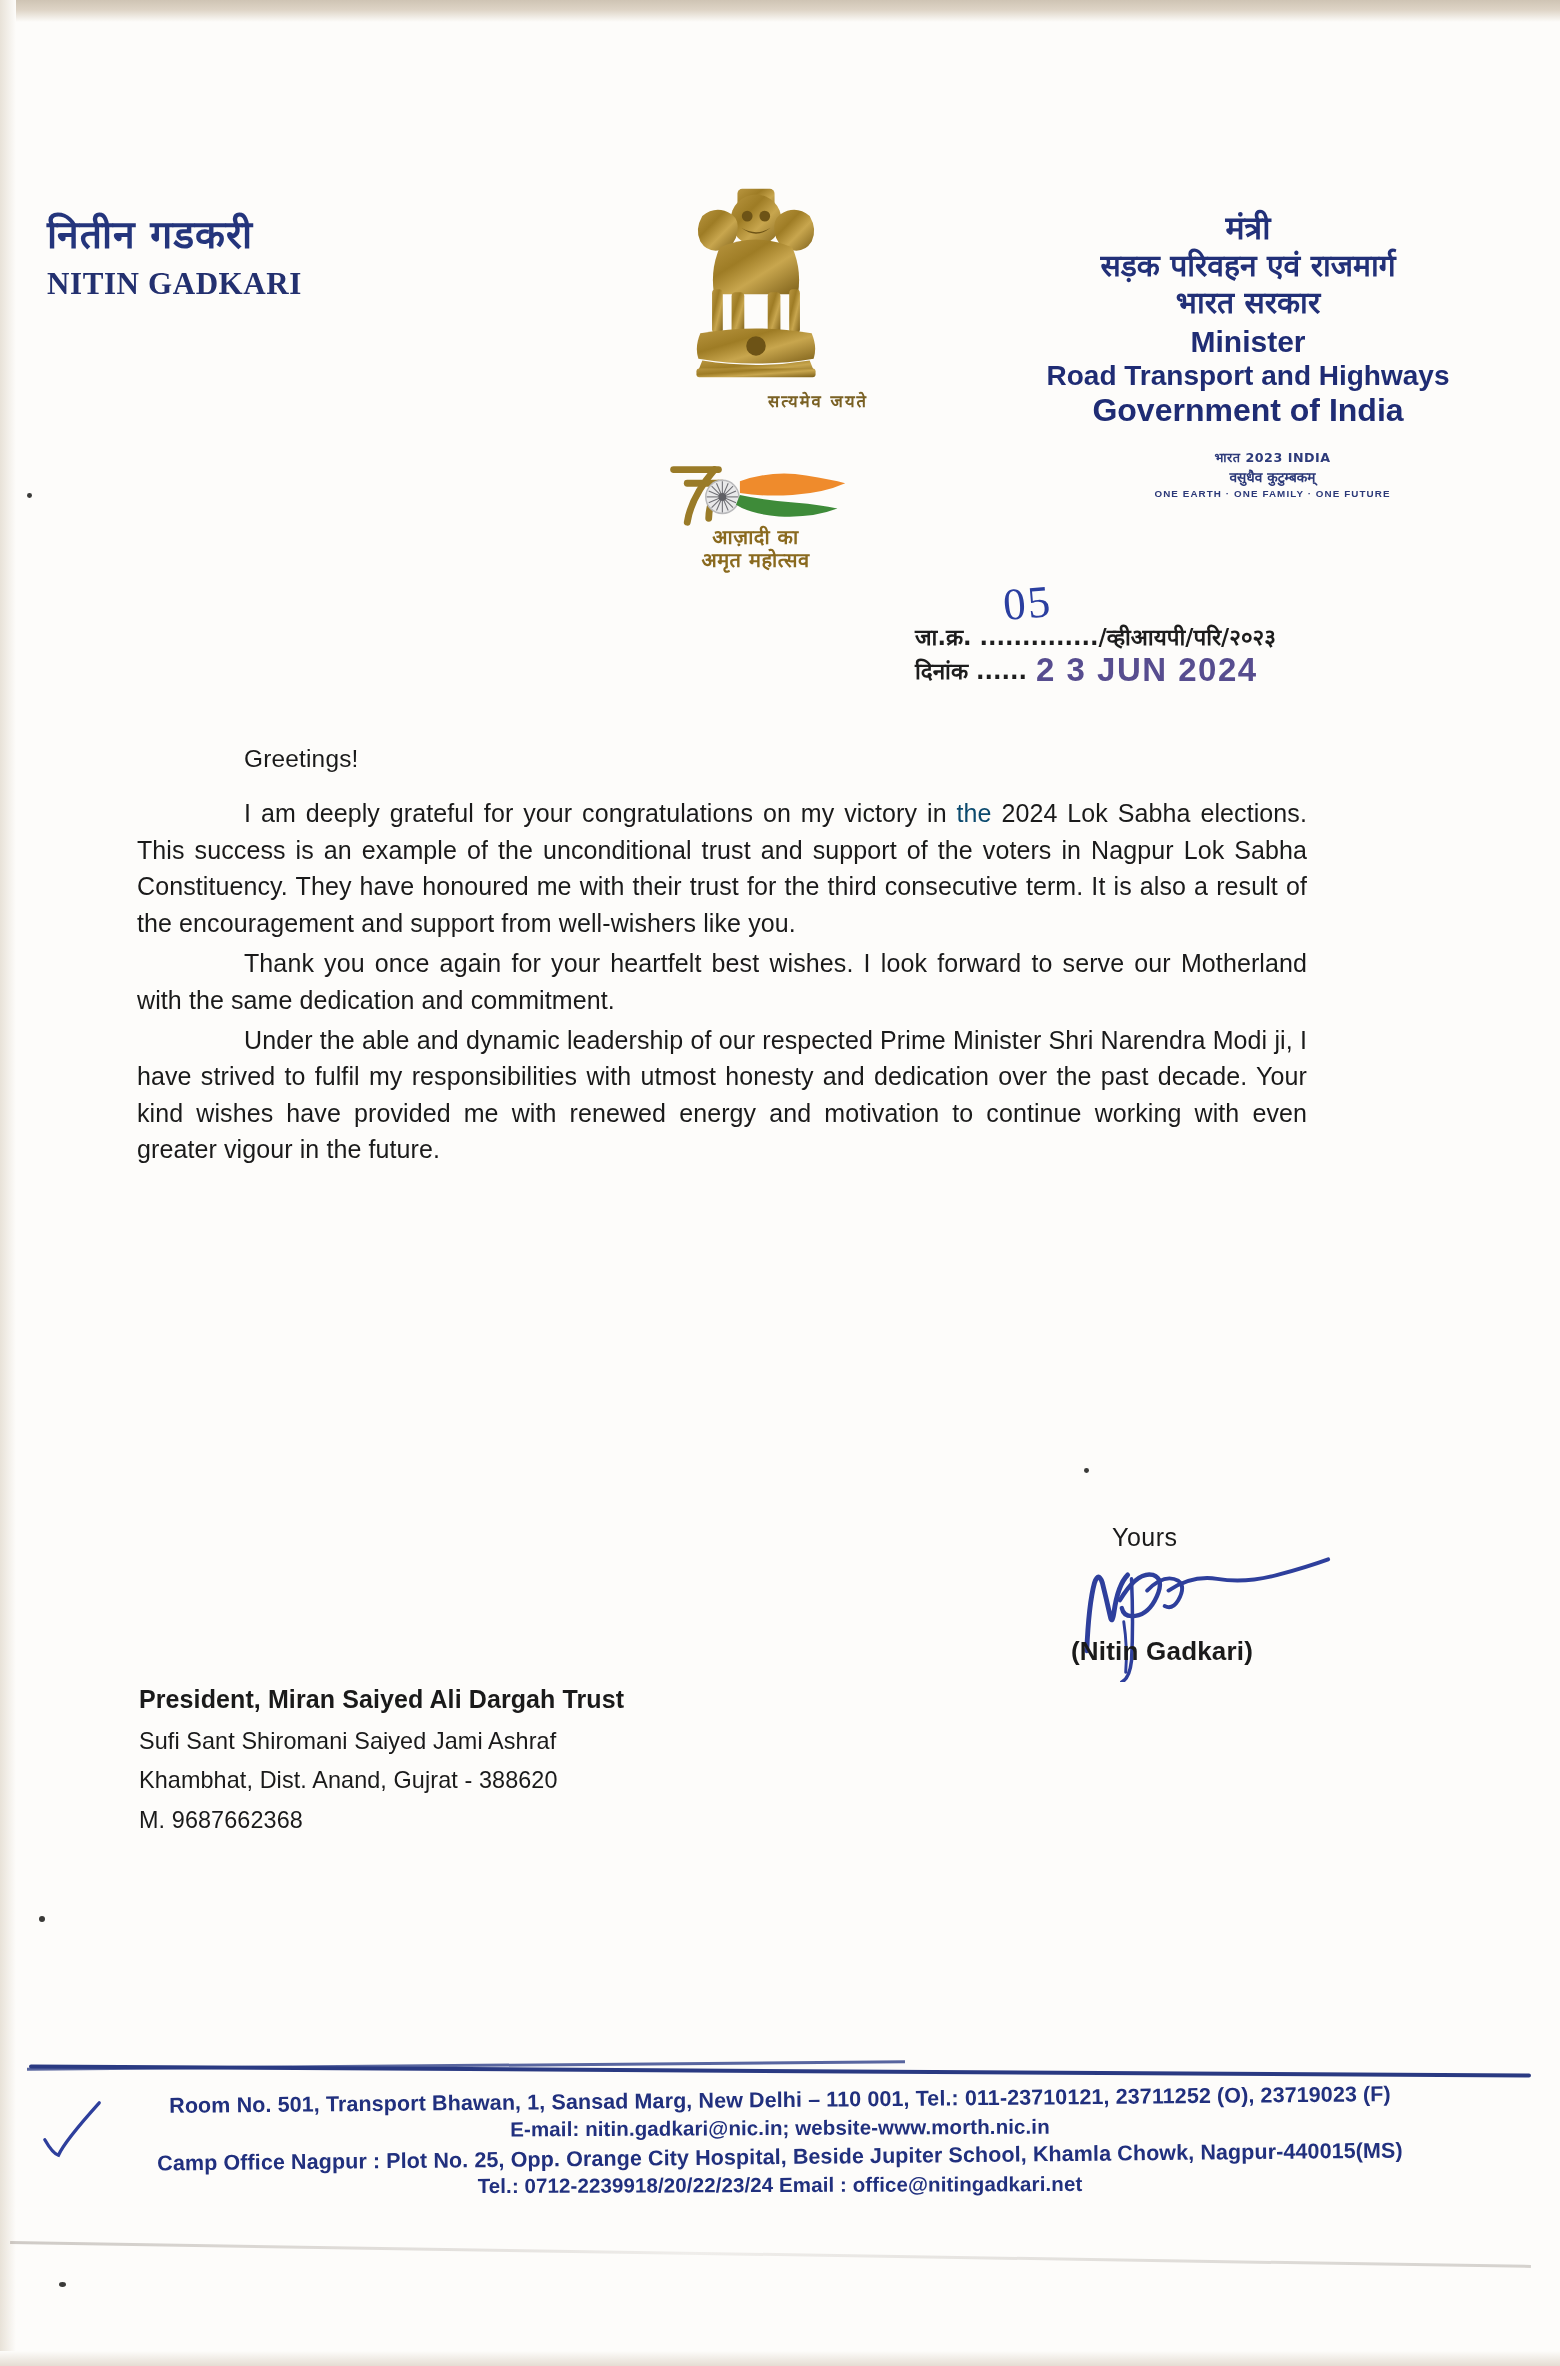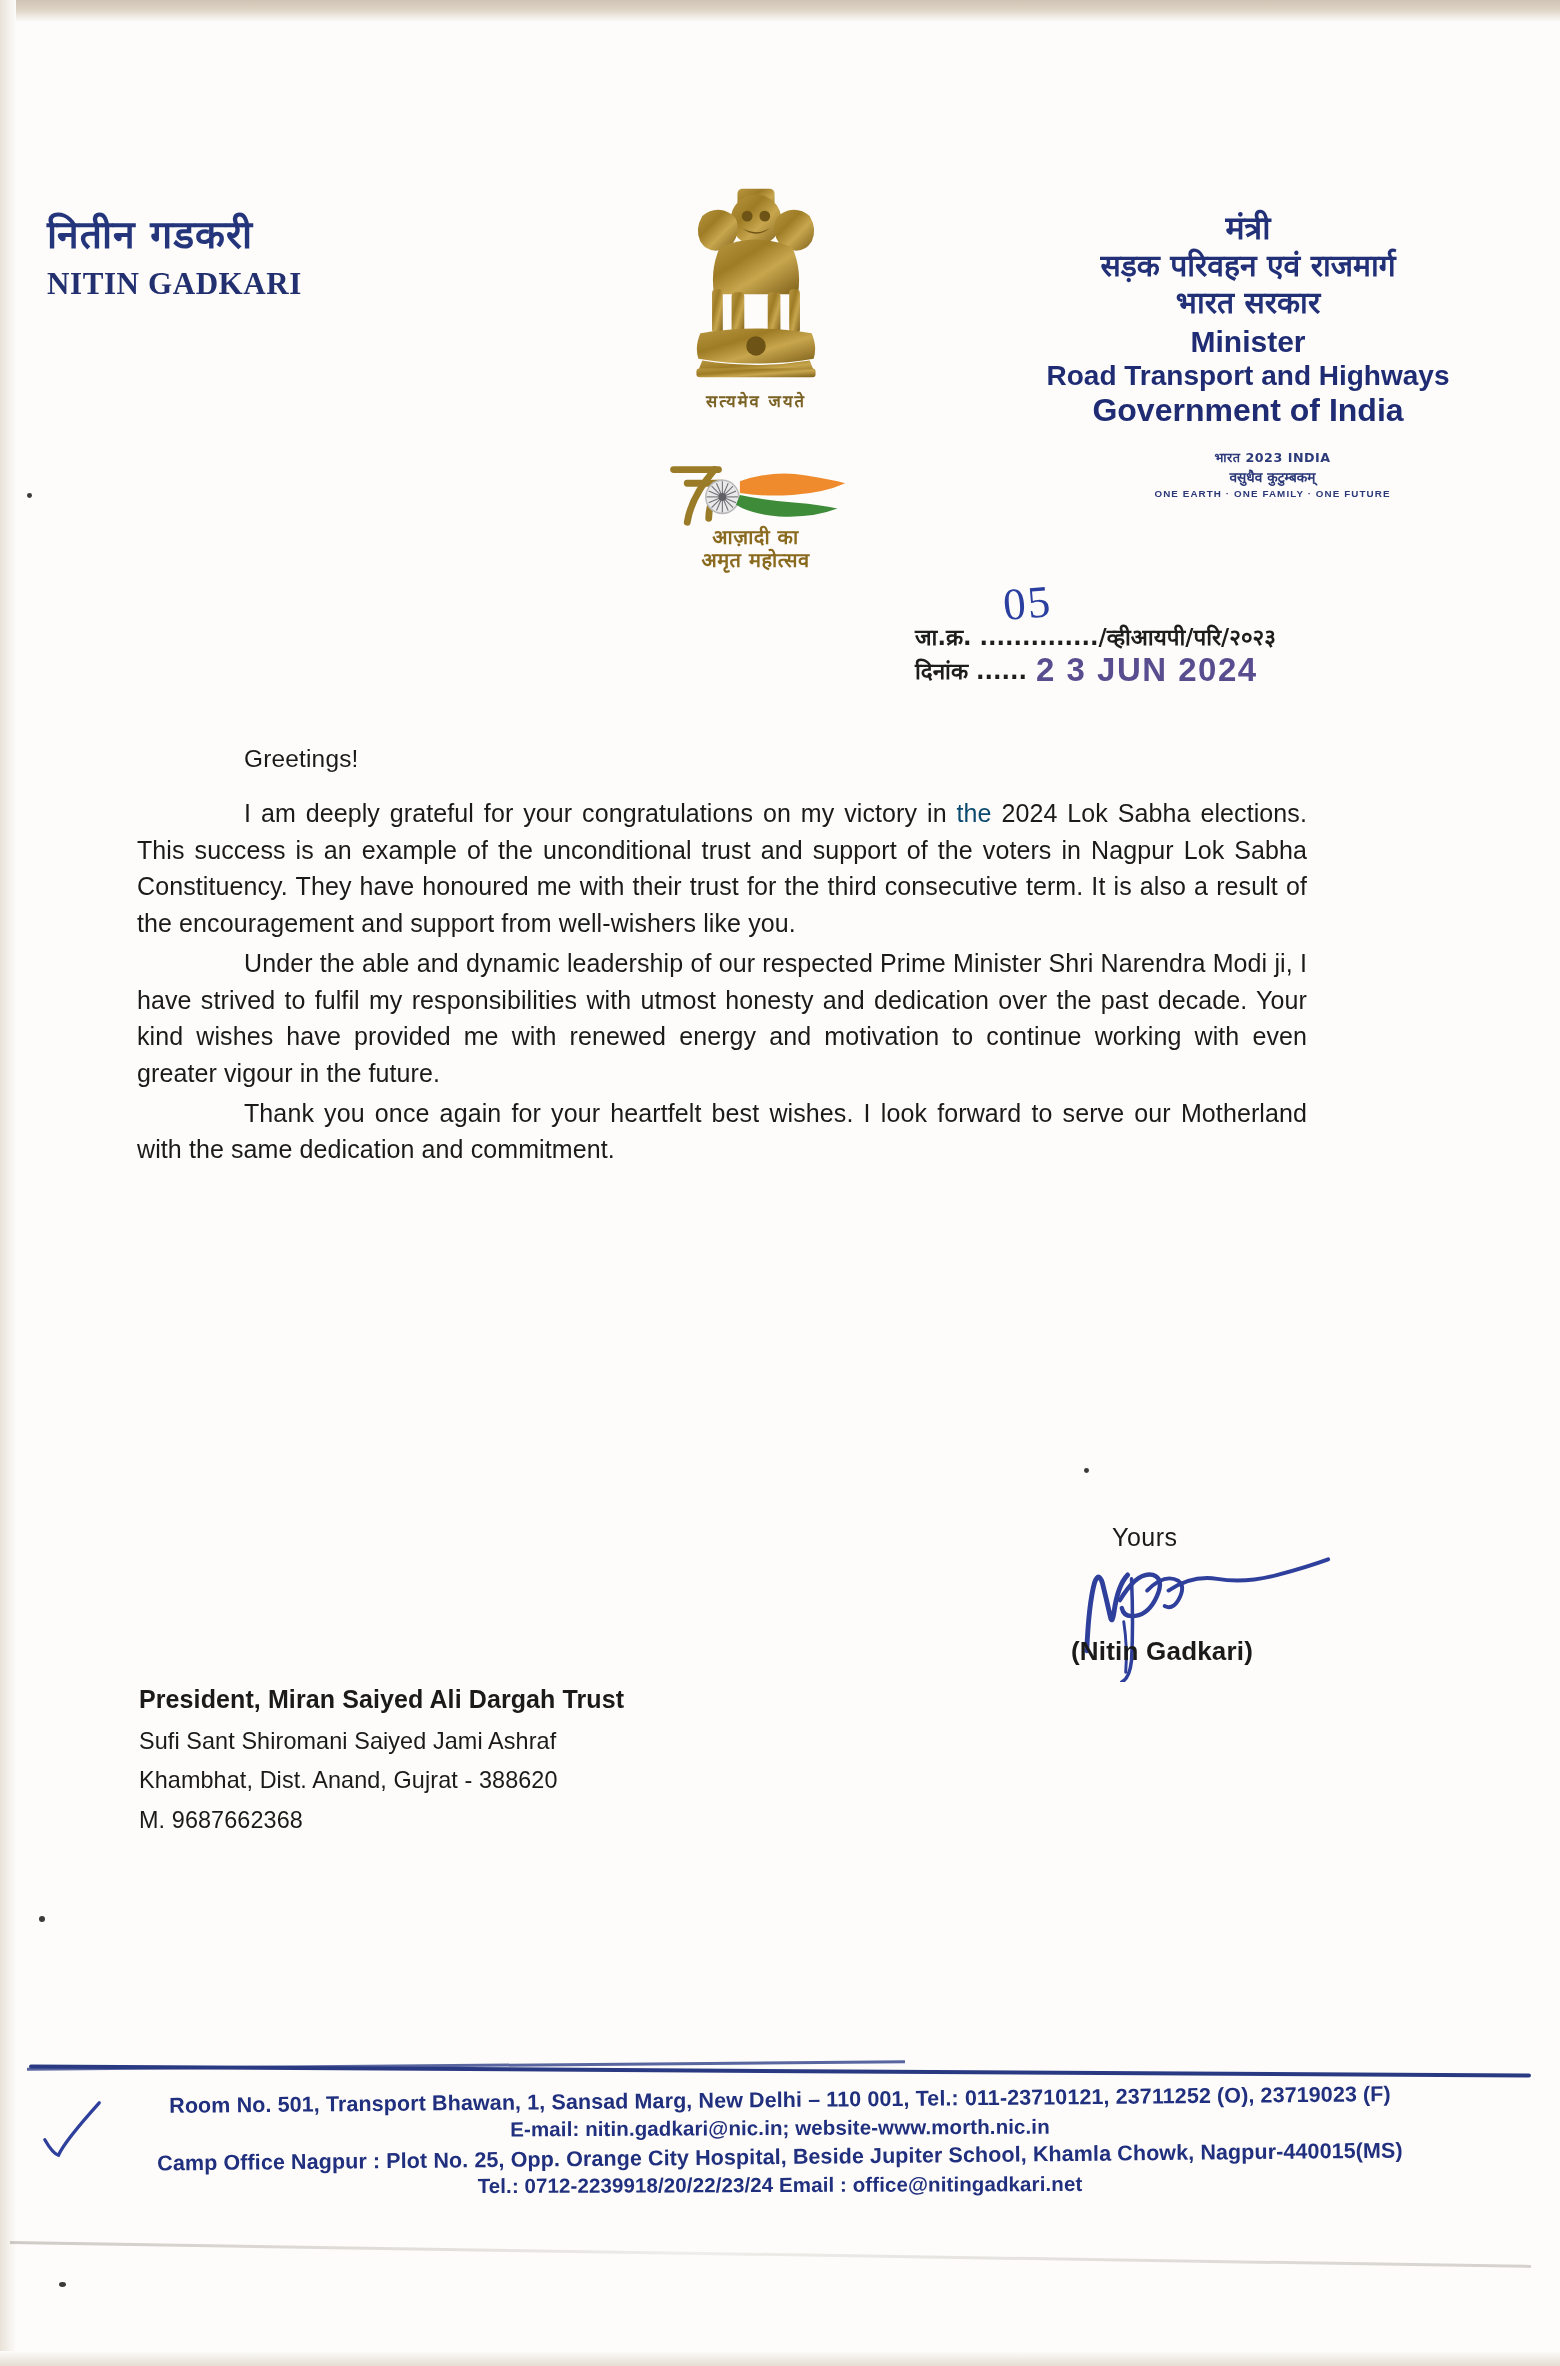--- a/index.html
+++ b/index.html
@@ -51,21 +51,21 @@
   .name-en {
     font-family: "Liberation Serif", serif;
     font-size: 31px; font-weight: 700; color: #23306f;
     letter-spacing: 0.6px; margin-top: 7.8px;
   }
 
   
   .emblem-wrap { position: absolute; left: 644px; top: 177px; width: 224px; text-align: center; }
   .emblem-motto {
     font-family: "DejaVu Sans", sans-serif; font-size: 16.6px; font-weight: 700;
-    color: #7a6124; letter-spacing: 2px; margin-top: 2px;
+    color: #7a6124; letter-spacing: 2px; margin-top: 2px; text-align: right;
   }
 
   
   .azadi-wrap { position: absolute; left: 624px; top: 454px; width: 263px; }
   .azadi-text {
     font-family: "DejaVu Sans", sans-serif; color: #8a6a1f;
     font-size: 20px; font-weight: 700; line-height: 1.12; text-align: center;
     margin-top: -5.9px; letter-spacing: 0.5px;
   }
 
@@ -286,22 +286,22 @@
     <div class="ref-line">
       <span>दिनांक</span>
       <span>......</span>
     </div>
   </div>
   <div class="date-stamp">2 3 JUN 2024</div>
 
   <div class="body-wrap">
     <p class="greet">Greetings!</p>
     <p class="para"><span class="indent"></span><span>I am deeply grateful for your congratulations on my victory in </span><span class="faded">the</span><span> 2024 Lok Sabha elections. This success is an example of the unconditional trust and support of the voters in Nagpur Lok Sabha Constituency. They have honoured me with their trust for the third consecutive term. It is also a result of the encouragement and support from well-wishers like you.</span></p>
+    <p class="para"><span class="indent"></span><span>Thank you once again for your heartfelt best wishes. I look forward to serve our Motherland with the same dedication and commitment.</span></p>
     <p class="para"><span class="indent"></span><span>Under the able and dynamic leadership of our respected Prime Minister Shri Narendra Modi ji, I have strived to fulfil my responsibilities with utmost honesty and dedication over the past decade. Your kind wishes have provided me with renewed energy and motivation to continue working with even greater vigour in the future.</span></p>
-    <p class="para"><span class="indent"></span><span>Thank you once again for your heartfelt best wishes. I look forward to serve our Motherland with the same dedication and commitment.</span></p>
   </div>
 
   <div class="yours">Yours</div>
   <svg class="sig-svg" width="322" height="146" viewBox="0 0 330 150">
     <g fill="none" stroke="#2e3f9c" stroke-linecap="round" stroke-linejoin="round">
       <path d="M24 118 Q26 70 32 48 Q36 36 40 48 Q44 64 48 82 Q50 92 52 78 Q56 50 66 40" stroke-width="5"></path>
       <path d="M58 66 Q76 36 92 40 Q104 44 96 62 Q88 80 74 82 Q62 84 60 74" stroke-width="4.5"></path>
       <path d="M86 56 Q104 38 118 46 Q126 52 118 66 Q112 76 104 72" stroke-width="4"></path>
       <path d="M108 56 Q132 40 158 44 Q186 49 220 40 Q250 32 272 24" stroke-width="4"></path>
       <path d="M70 44 Q72 90 70 128 Q68 146 60 150" stroke-width="3.6"></path>

